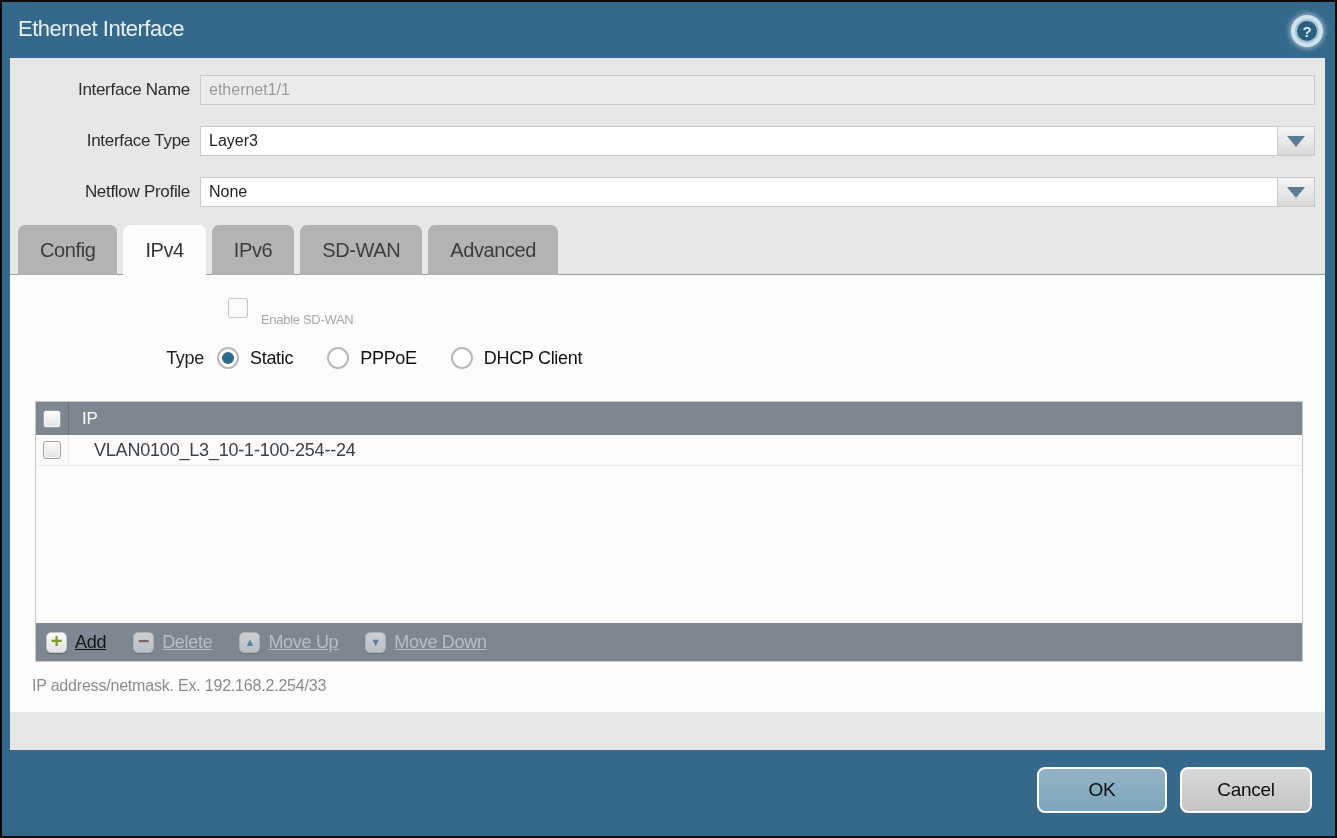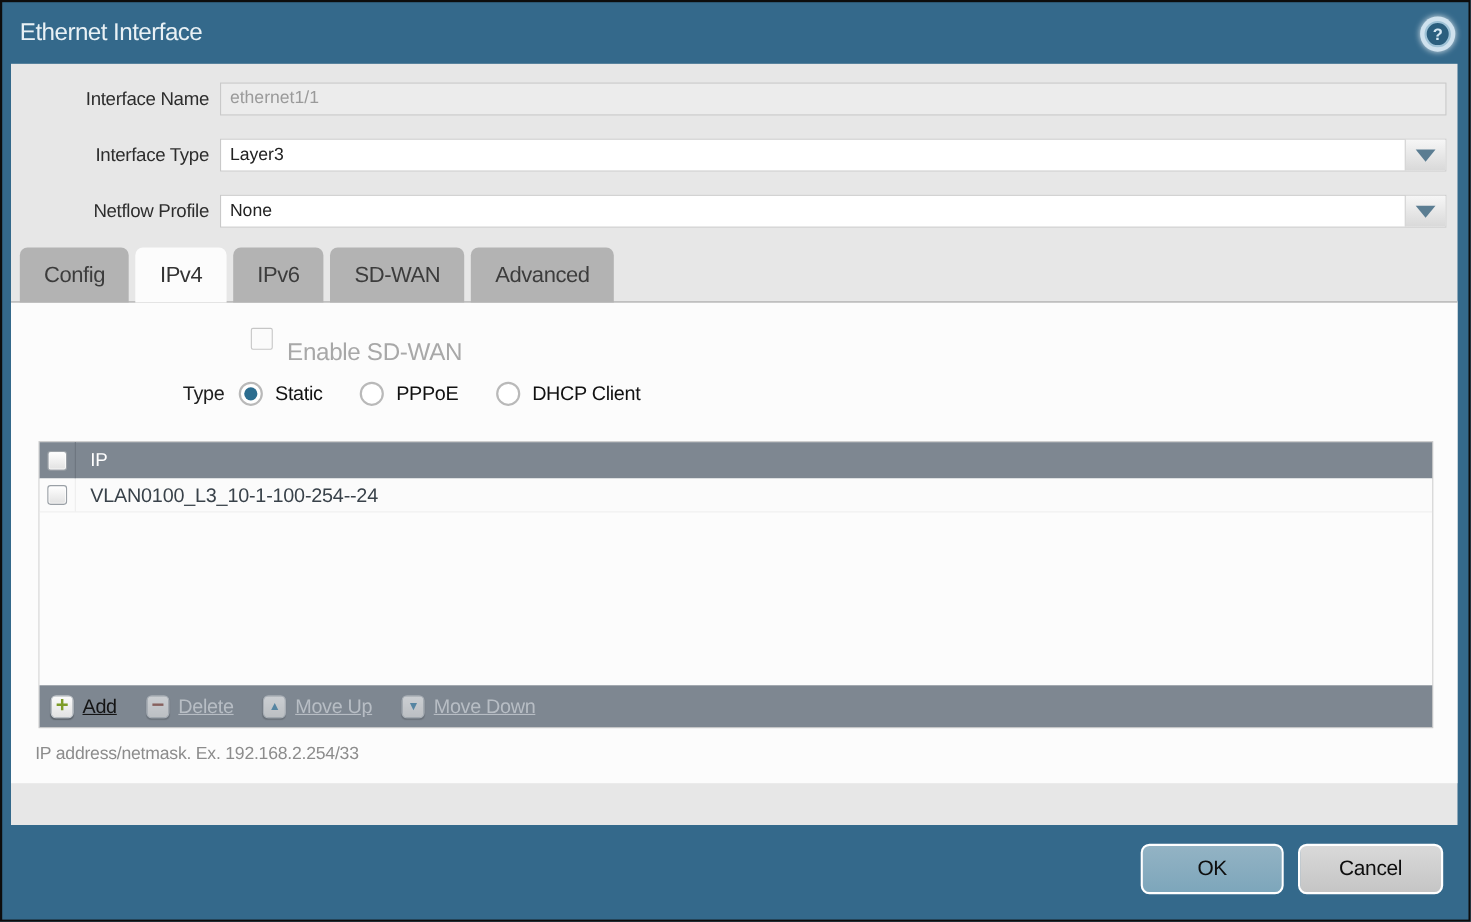--- a/index.html
+++ b/index.html
@@ -79,21 +79,21 @@
     position:relative; height:438px; background:#fcfcfc;
     border-top:1px solid #9c9c9c; margin-top:-1px; z-index:1;
     padding-top:22px;
   }
 
   .sdwan-row { display:flex; align-items:center; margin-left:218px; height:22px; }
   .chk {
     width:20px; height:20px; border:1px solid #c6c6c6; border-radius:2px;
     background:#fbfbfb; flex:none;
   }
-  .sdwan-row .lbl { margin-left:13px; font-size:22px; color:#a8a8a8; letter-spacing:-0.3px;margin-top:23px; }
+  .sdwan-row .lbl { margin-left:13px; font-size:13px; color:#a8a8a8; letter-spacing:-0.3px;margin-top:23px; }
 
   .type-row { display:flex; align-items:center; margin-top:27px; height:24px; }
   .type-label { width:194px; text-align:right; margin-right:13px;
     font-size:18px; color:#1f1f1f; letter-spacing:-0.3px; flex:none; }
   .radio-opt { display:flex; align-items:center; margin-right:34px; cursor:pointer; }
   .radio {
     width:22px; height:22px; border-radius:50%;
     border:2px solid #b9b9b9; background:#fff;
     display:flex; align-items:center; justify-content:center; flex:none;
   }
@@ -112,21 +112,21 @@
   }
   .t-chk {
     width:18px; height:18px; border-radius:3px;
     border:1px solid #9aa0a6;
     background:linear-gradient(180deg,#ffffff,#e1e1e1);
     box-shadow: inset 0 0 0 1px rgba(255,255,255,.7);
   }
   .t-header .col-name { padding-left:13px; color:#fff; font-size:17px; letter-spacing:-0.2px; }
   .t-row {
     height:31px; background:#fbfbfb; display:flex; align-items:center;
-    border-bottom:1px solid #ececec; cursor:pointer;
+    border-bottom:1px solid #ececec; cursor:pointer;gap:12px;
   }
   .t-row .chk-cell {
     width:33px; height:100%; display:flex; align-items:center; justify-content:center;
     border-right:1px solid #eeeeee; flex:none;
   }
   .t-row .cell { padding-left:13px; color:#39424a; font-size:18px; letter-spacing:-0.2px; }
   .t-spacer { height:157px; background:#fcfcfc; }
   .t-toolbar {
     height:38px; background:#7e8791; display:flex; align-items:center; padding-left:10px;
   }

